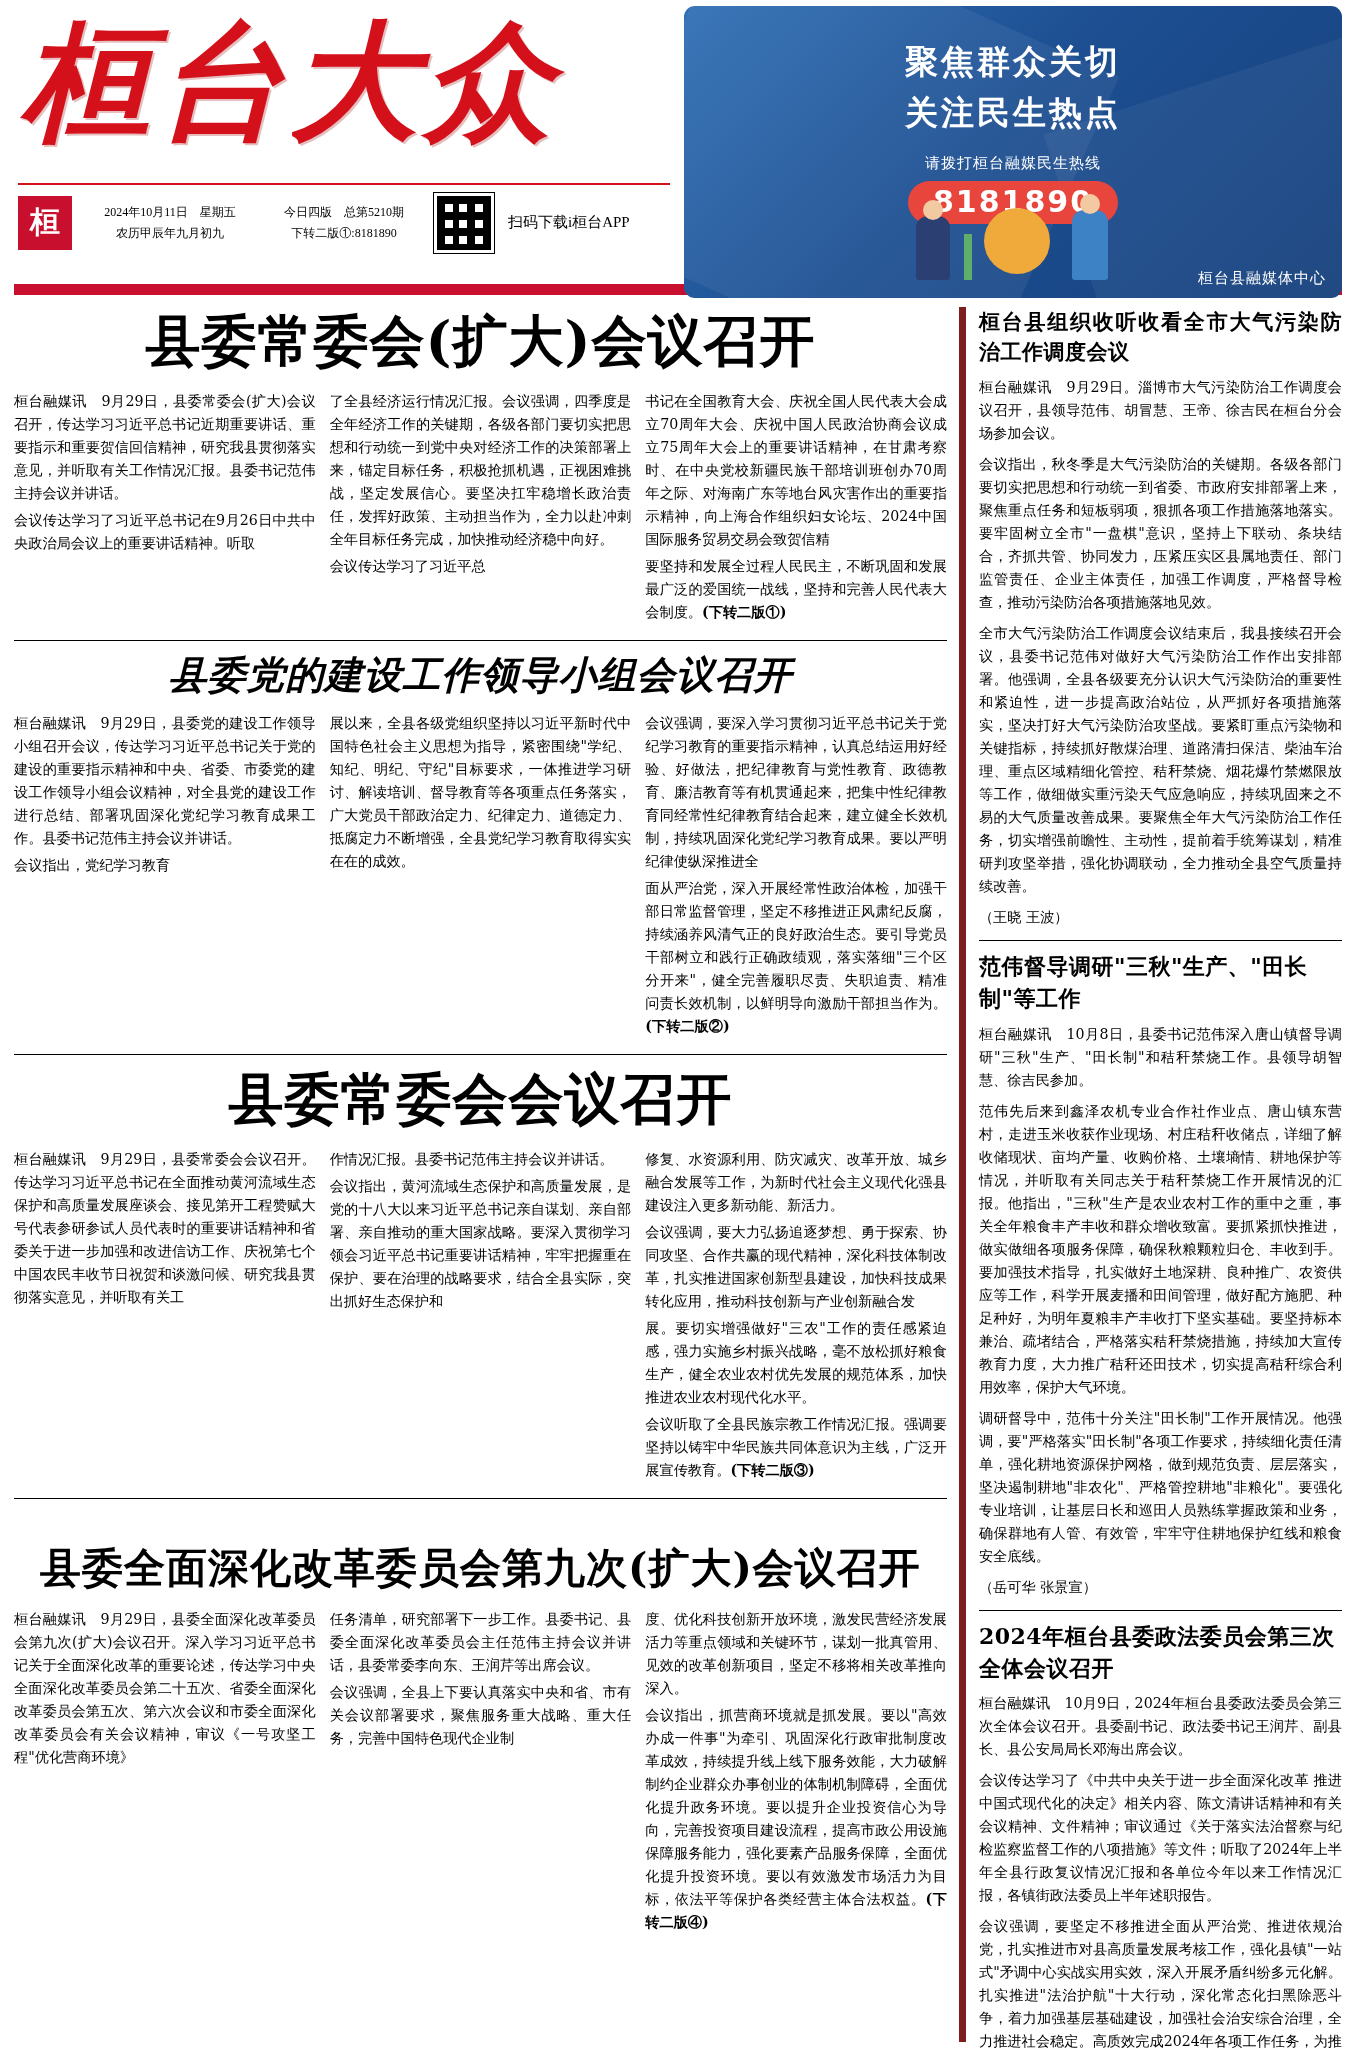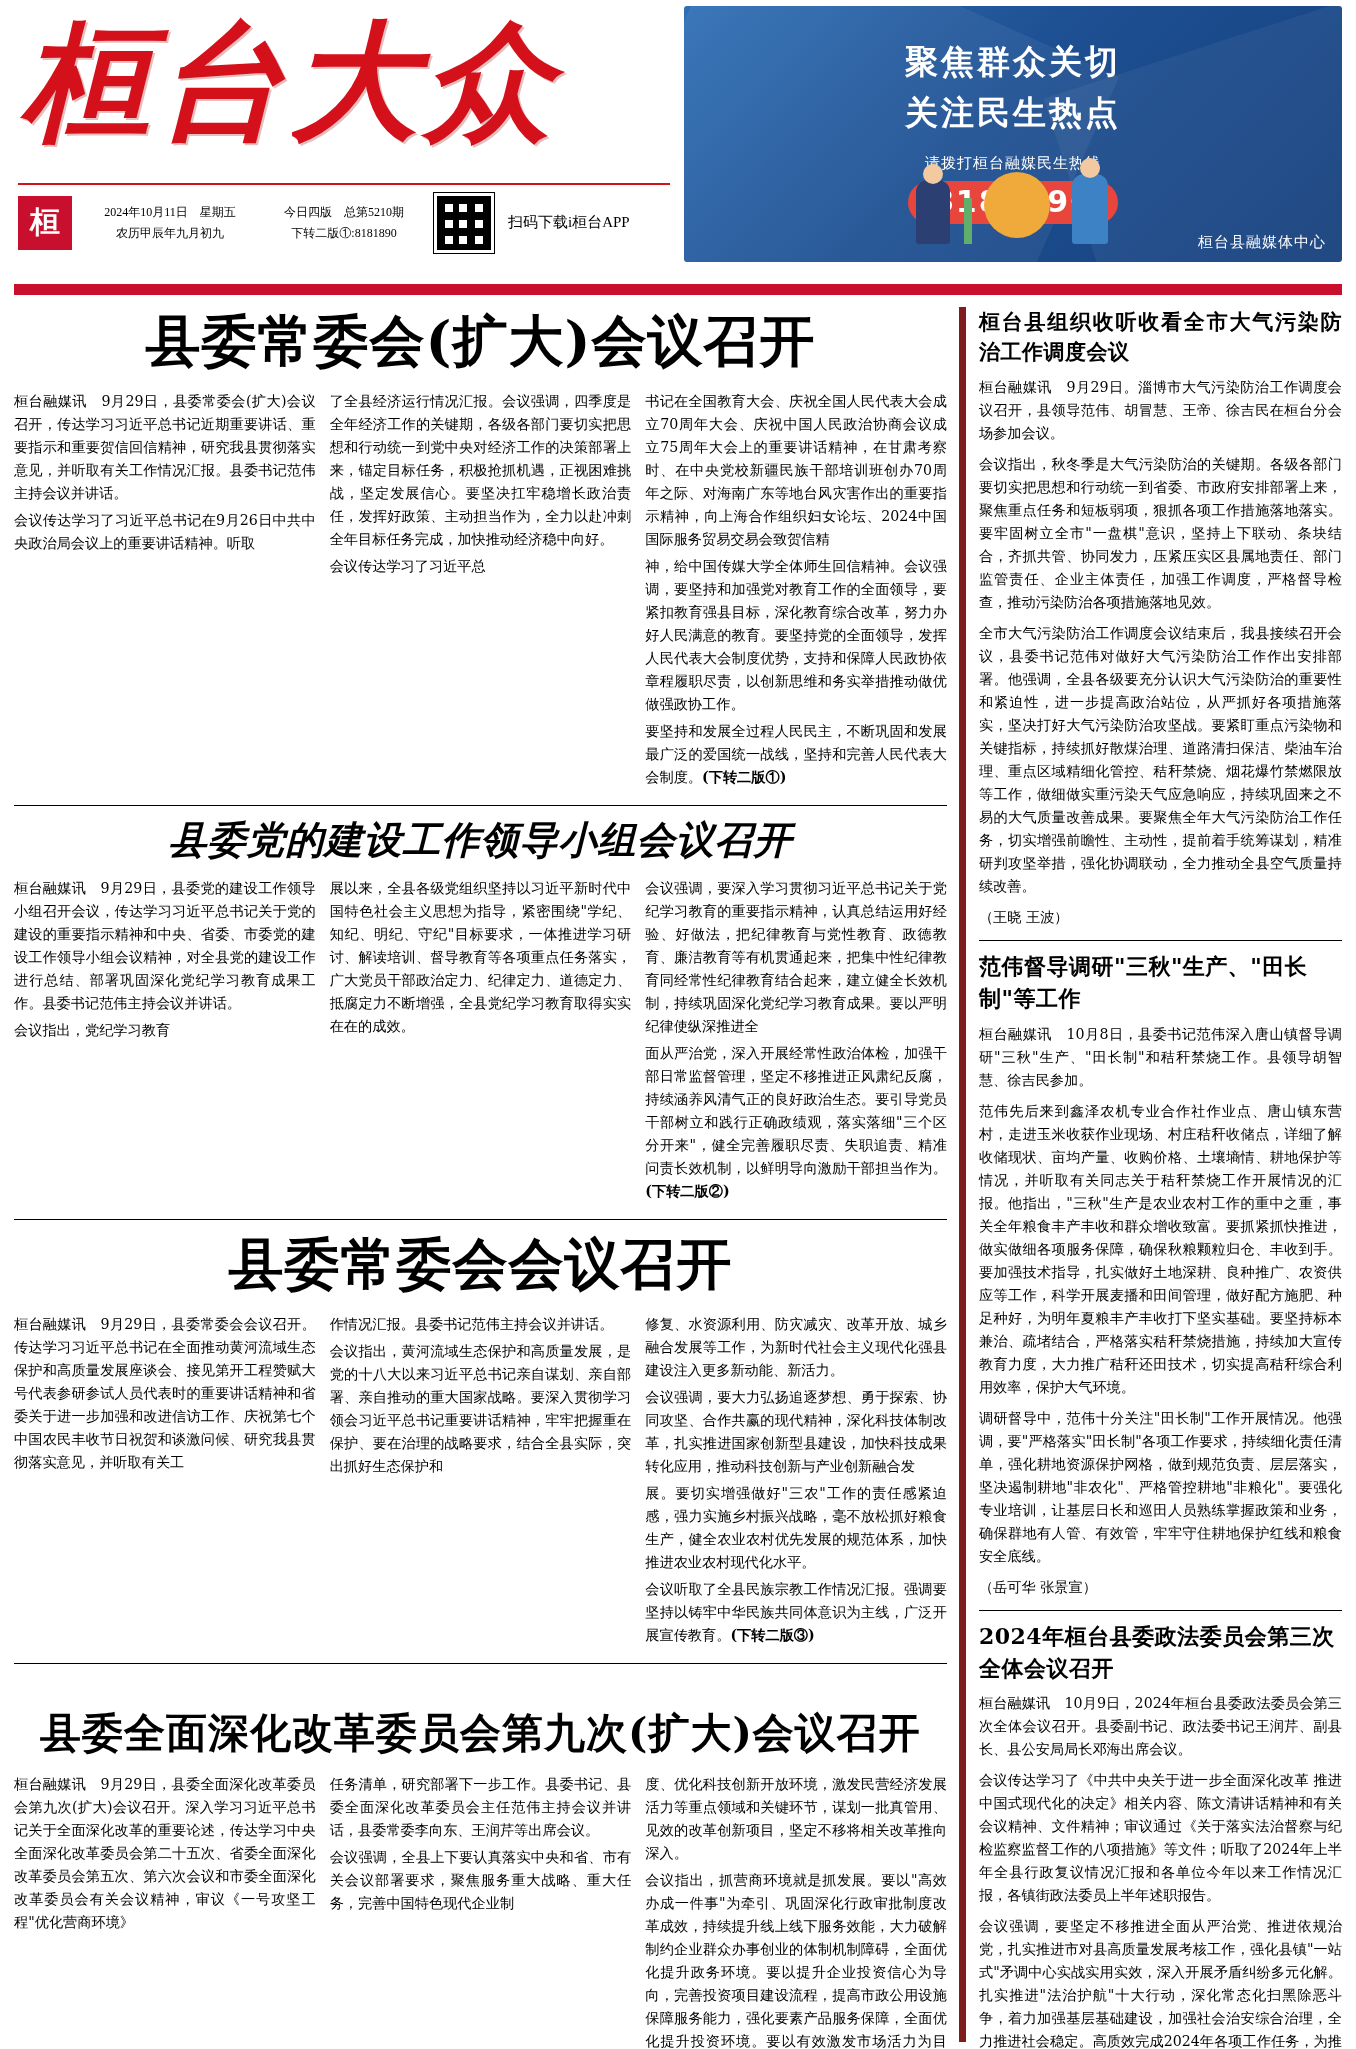--- a/index.html
+++ b/index.html
@@ -95,22 +95,22 @@
     border: 3px solid #fff;
     outline: 1px solid #000;
   }
   .qr-label {
     font-size: 15px;
   }
 
   .masthead-right {
     flex: 1;
     margin-left: 10px;
-    height: 256px;
-    border-radius: 3px;
+    height: 292px;
+    border-radius: 11px;
     position: relative;
     overflow: hidden;
     background: linear-gradient(135deg,#2f6fb5 0%, #1d4f92 45%, #16407c 100%);
     color: #fff;
   }
   .ad-stripe {
     position: absolute;
     left: -40px; top: -30px;
     width: 420px; height: 360px;
     background: rgba(255,255,255,0.06);
@@ -365,21 +365,20 @@
           <div>
             <p class="body-text lead">桓台融媒讯　9月29日，县委常委会(扩大)会议召开，传达学习习近平总书记近期重要讲话、重要指示和重要贺信回信精神，研究我县贯彻落实意见，并听取有关工作情况汇报。县委书记范伟主持会议并讲话。</p>
             <p class="body-text">会议传达学习了习近平总书记在9月26日中共中央政治局会议上的重要讲话精神。听取</p>
           </div>
           <div>
             <p class="body-text">了全县经济运行情况汇报。会议强调，四季度是全年经济工作的关键期，各级各部门要切实把思想和行动统一到党中央对经济工作的决策部署上来，锚定目标任务，积极抢抓机遇，正视困难挑战，坚定发展信心。要坚决扛牢稳增长政治责任，发挥好政策、主动担当作为，全力以赴冲刺全年目标任务完成，加快推动经济稳中向好。</p>
             <p class="body-text">会议传达学习了习近平总</p>
           </div>
           <div>
             <p class="body-text">书记在全国教育大会、庆祝全国人民代表大会成立70周年大会、庆祝中国人民政治协商会议成立75周年大会上的重要讲话精神，在甘肃考察时、在中央党校新疆民族干部培训班创办70周年之际、对海南广东等地台风灾害作出的重要指示精神，向上海合作组织妇女论坛、2024中国国际服务贸易交易会致贺信精</p>
-            <p class="body-text">神，给中国传媒大学全体师生回信精神。会议强调，要坚持和加强党对教育工作的全面领导，要紧扣教育强县目标，深化教育综合改革，努力办好人民满意的教育。要坚持党的全面领导，发挥人民代表大会制度优势，支持和保障人民政协依章程履职尽责，以创新思维和务实举措推动做优做强政协工作。</p>
             <p class="body-text"><span>要坚持和发展全过程人民民主，不断巩固和发展最广泛的爱国统一战线，坚持和完善人民代表大会制度。</span><span class="end-ref">(下转二版①)</span></p>
           </div>
         </div>
       </div>
 
       <div class="rule-thin"></div>
 
       <div class="sec">
         <div class="hl headline-lg">县委党的建设工作领导小组会议召开</div>
         <div class="cols3">

